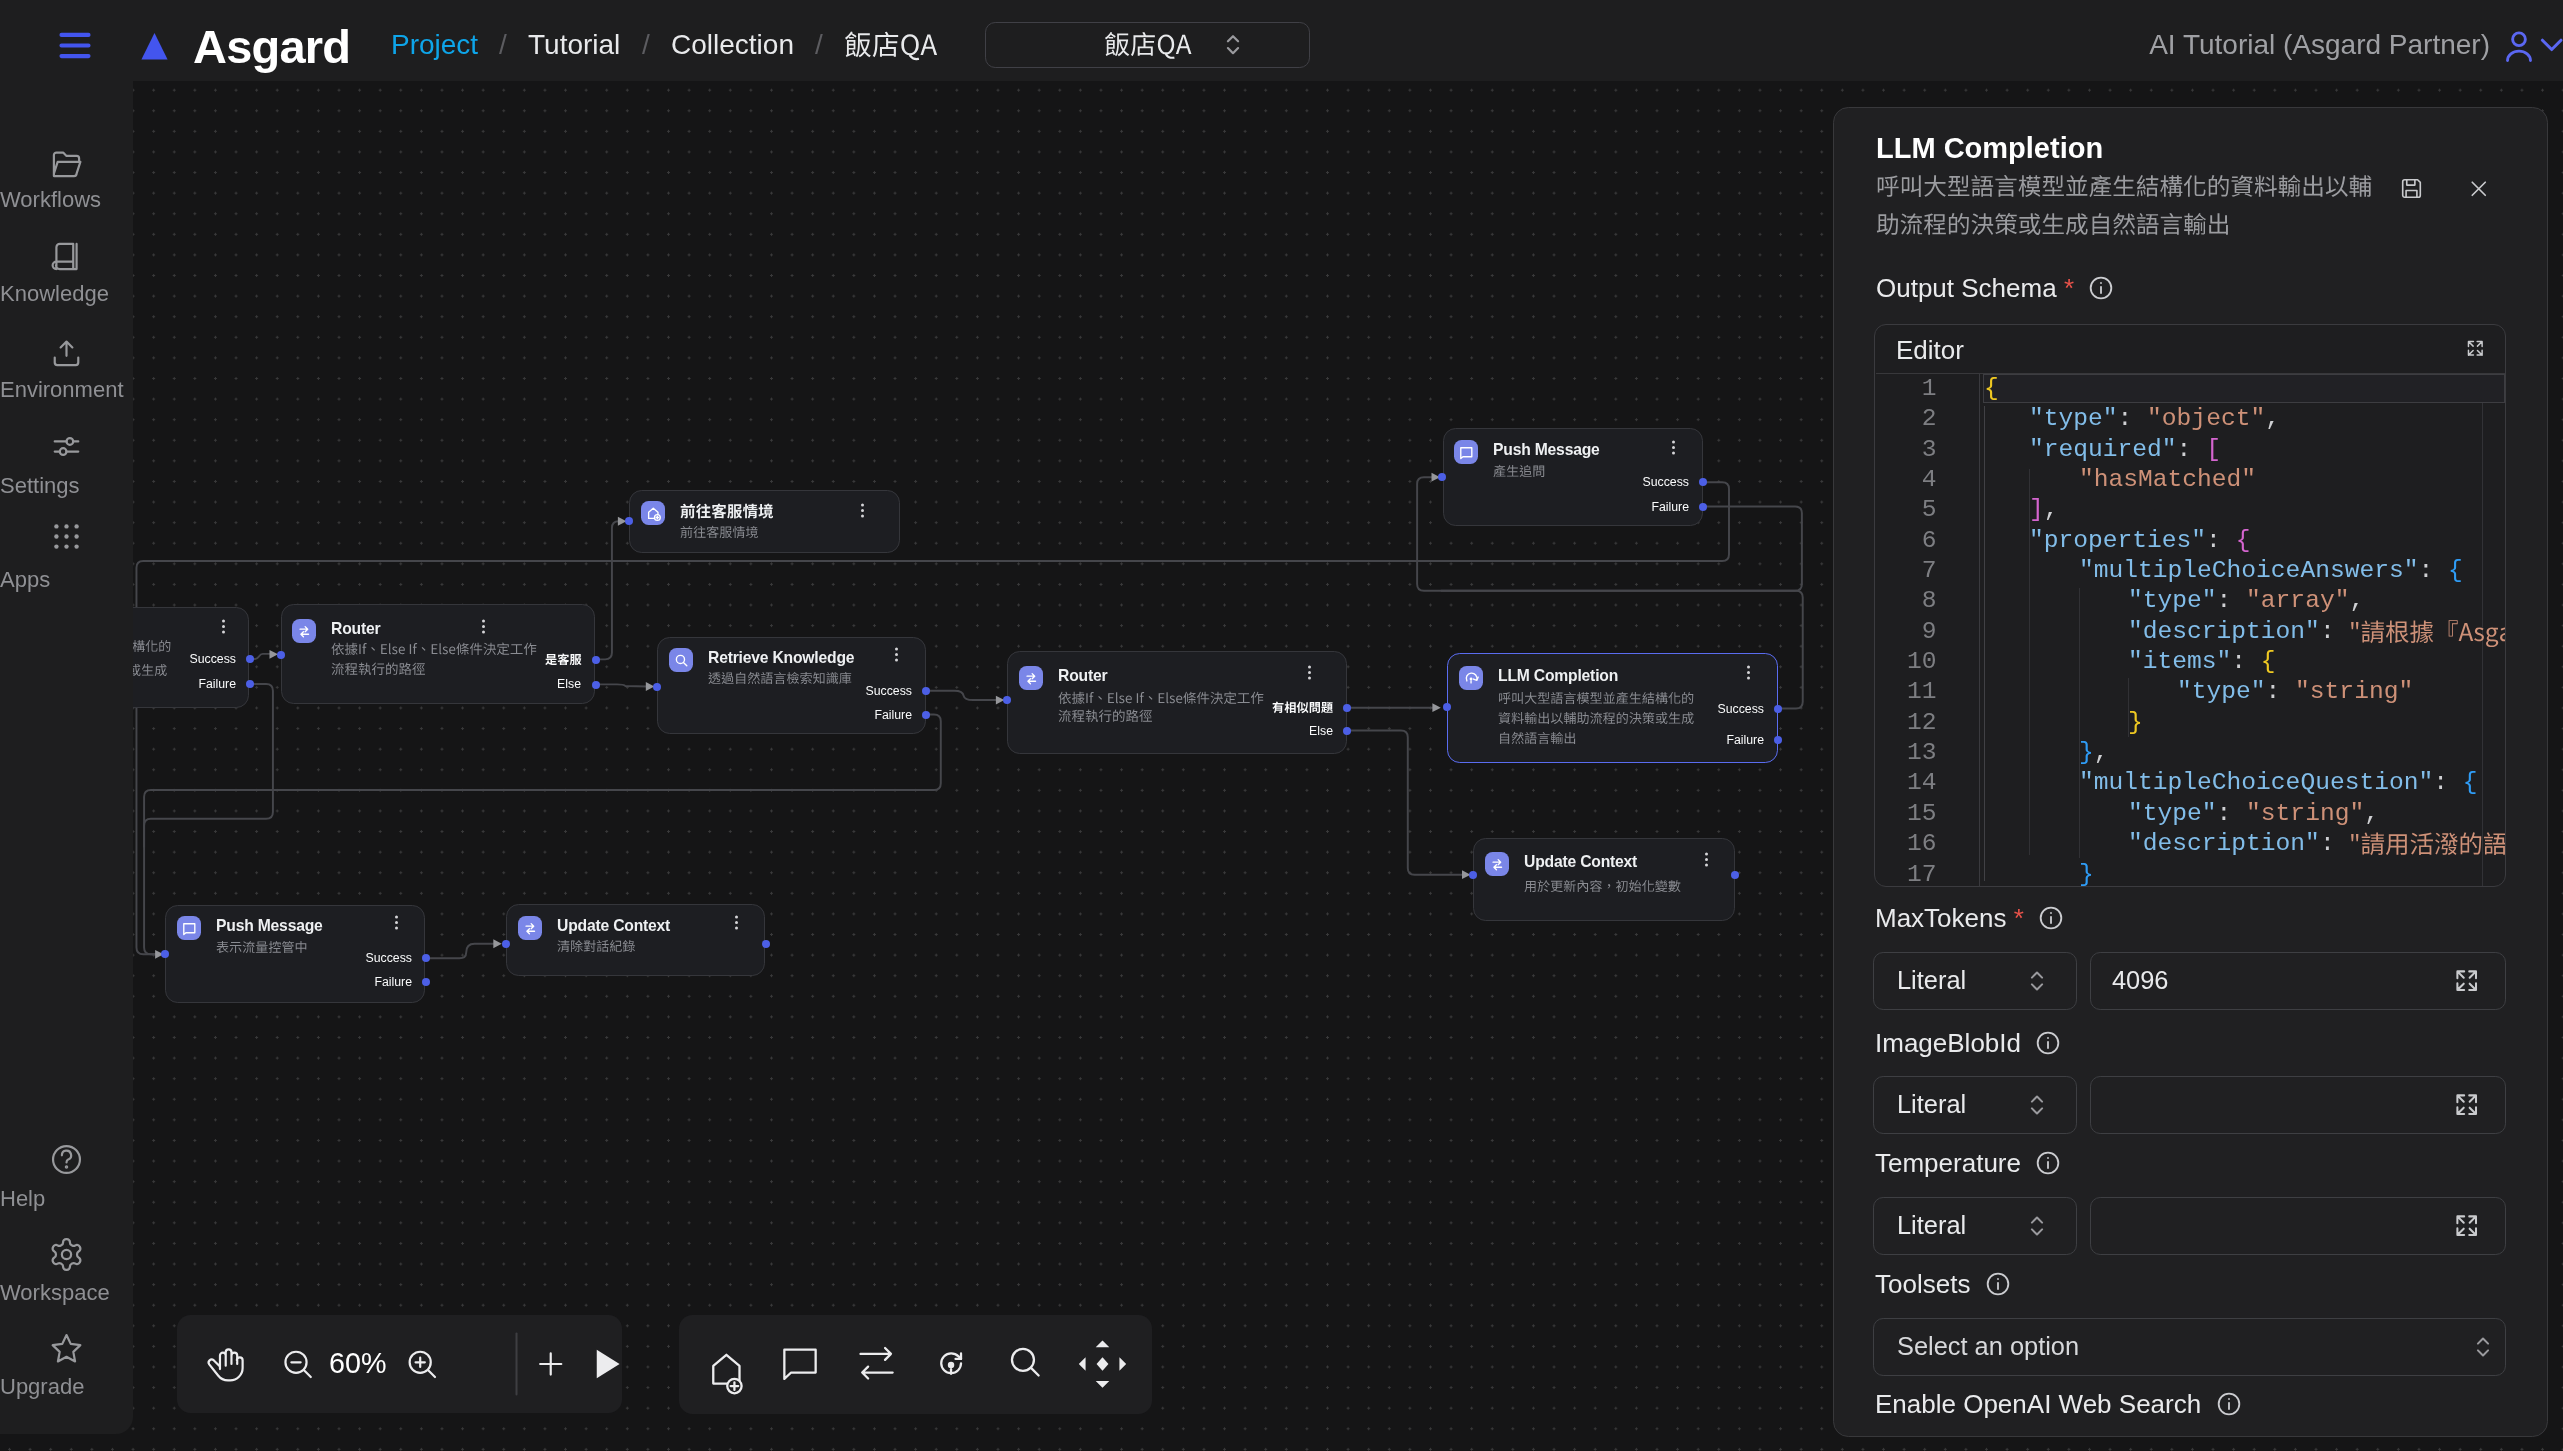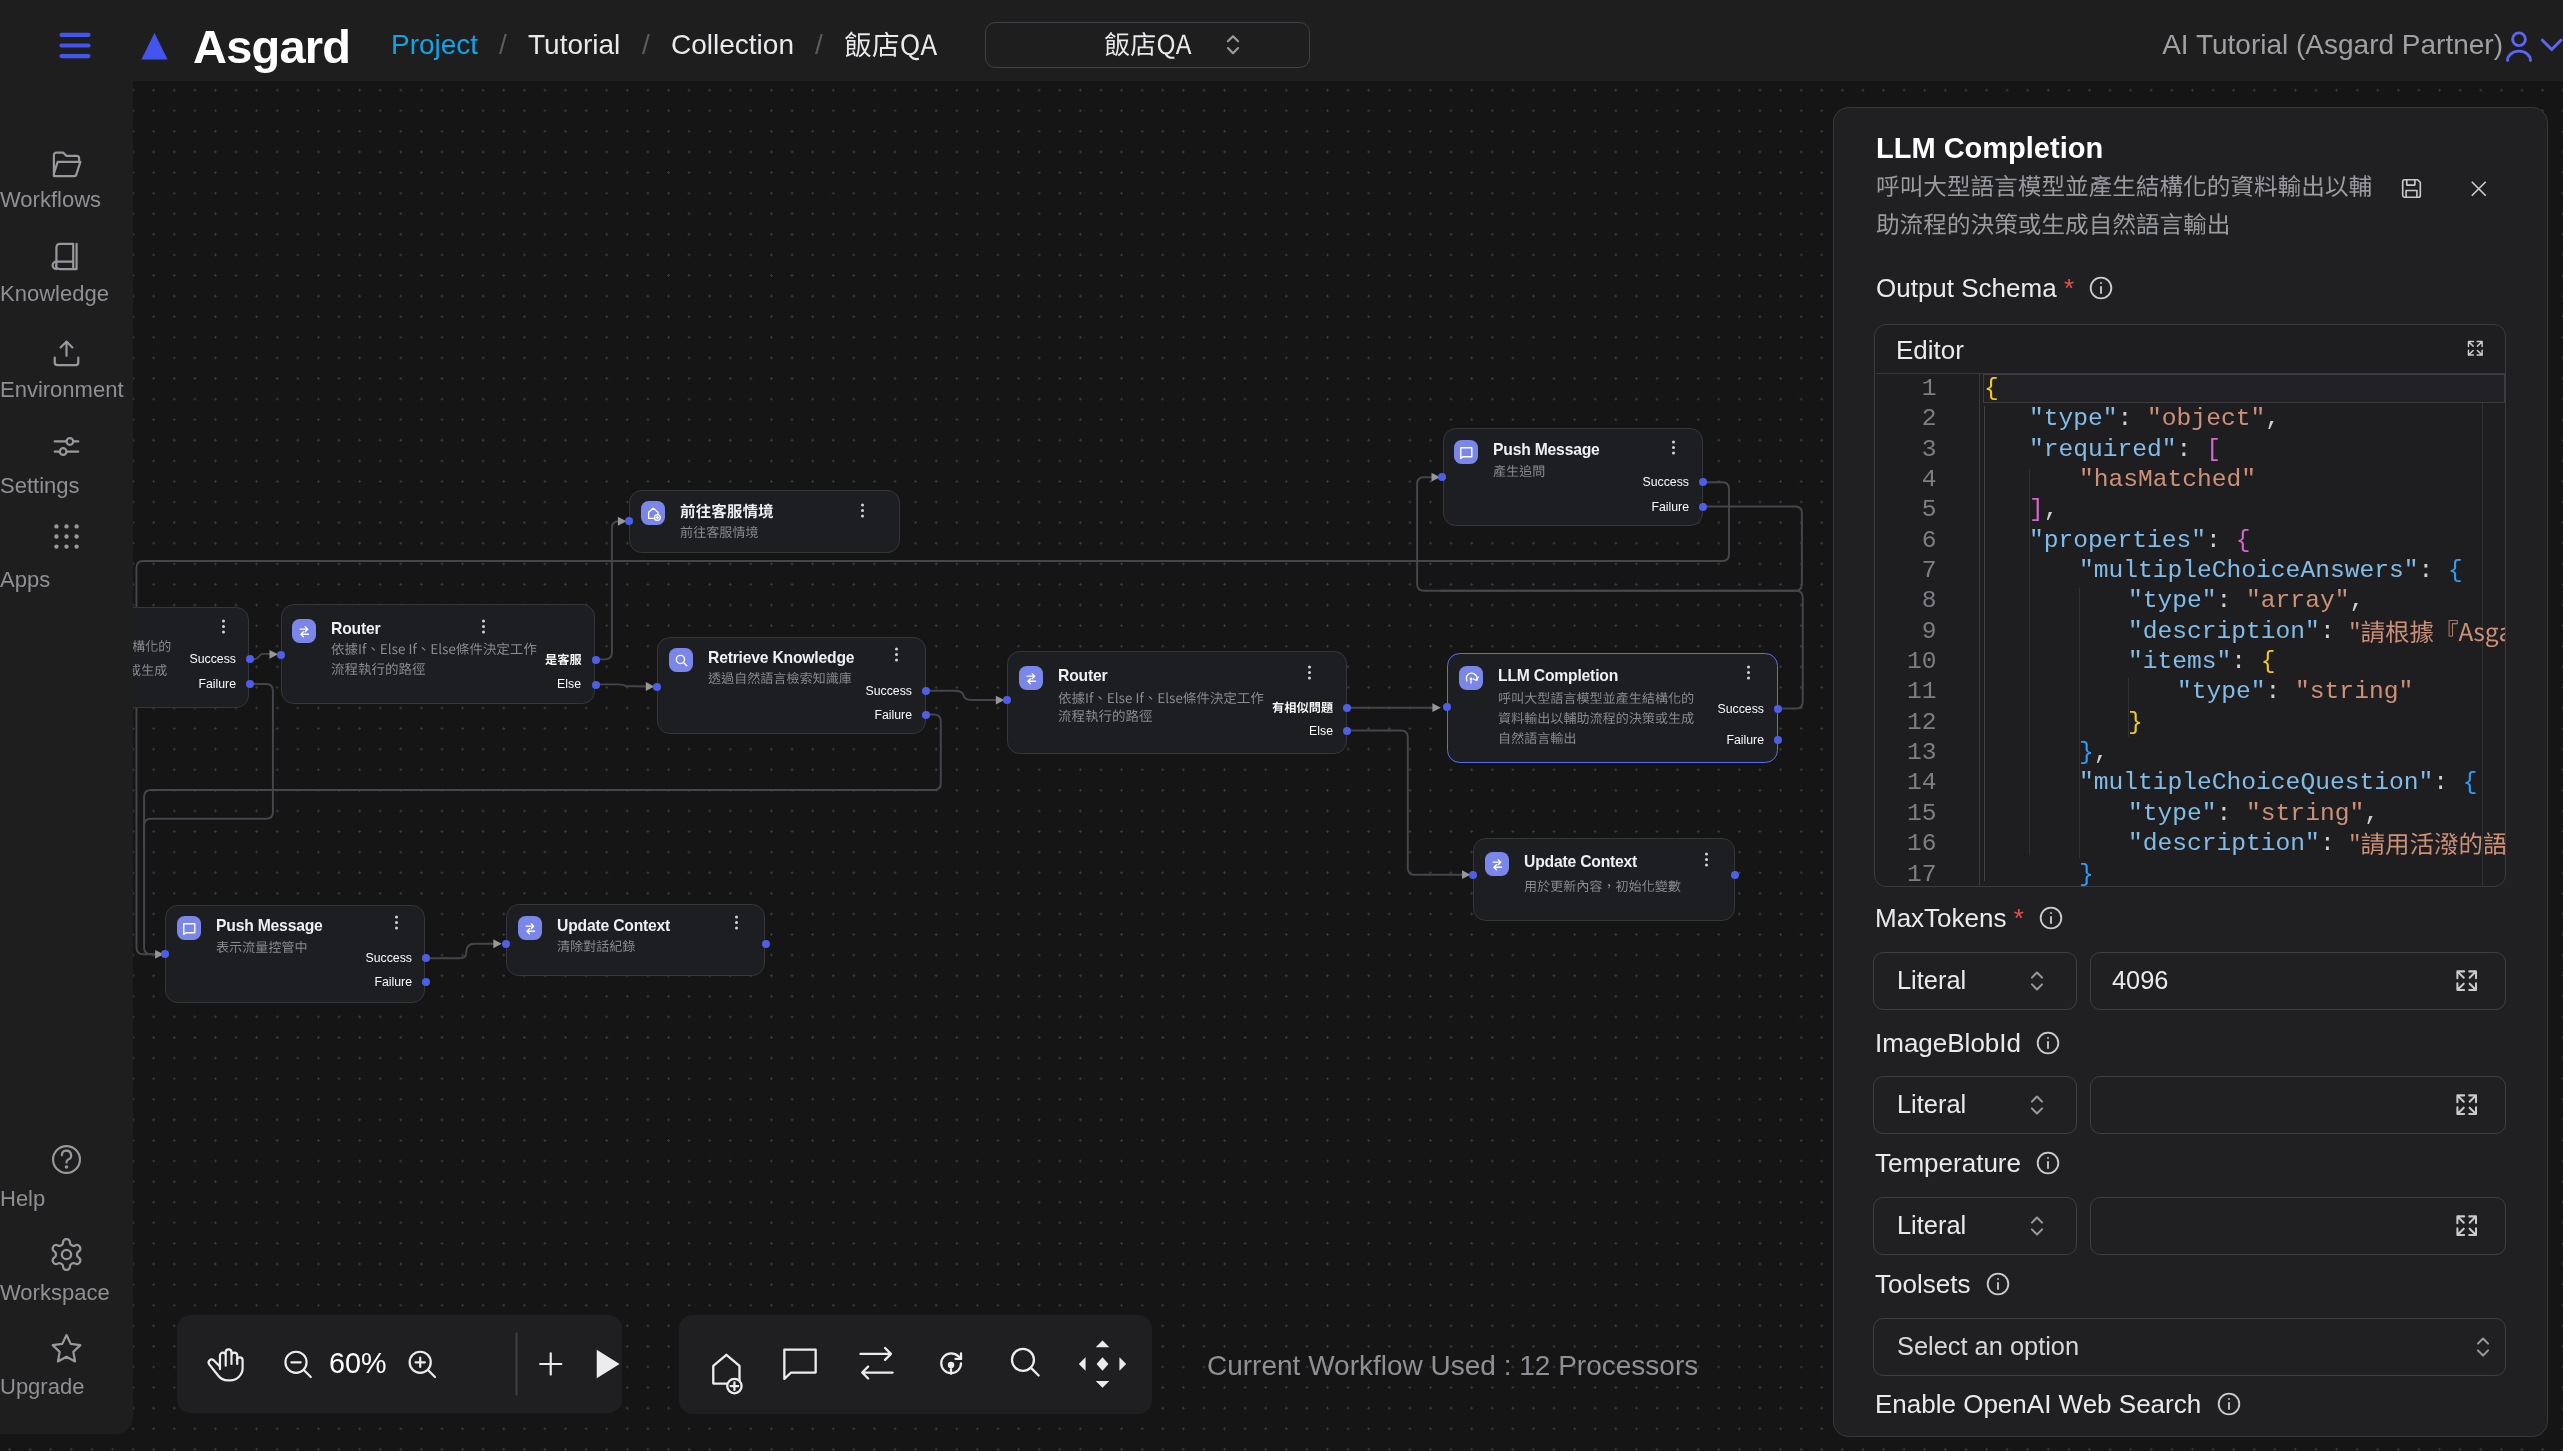--- a/index.html
+++ b/index.html
@@ -259,21 +259,20 @@
         <circle cx="321" cy="59" r="3.8" fill="#ececee" stroke="none"></circle>
         <path d="M321 64 v5.5"></path>
 <circle cx="406" cy="53" r="13"></circle>
         <path d="M415.5 62.5 l9 9"></path>
 </g>
 <g fill="#ececee">
         <path d="M500 30 l8 8 h-16 z M500 86 l8 -8 h-16 z M472 58 l8 -8 v16 z M528 58 l-8 -8 v16 z"></path>
         <path d="M500 50 l7 8 l-7 8 l-7 -8 z"></path>
       </g>
 </svg>
-    <div class="abs" style="left:1207px;top:1350px;font-size:28px;color:#8f9094;z-index:11">Current Workflow Used : 12 Processors</div>
   </div>
 <div id="topbar">
     <svg class="abs" style="left:59px;top:30.5px" width="32" height="29" viewBox="0 0 38 34">
       <g stroke="#4355ee" stroke-width="5" stroke-linecap="round">
         <path d="M3 4.5 h32 M3 17 h32 M3 29.5 h32"></path>
       </g>
     </svg>
     <svg class="abs" style="left:141px;top:32px" width="27" height="29" viewBox="0 0 32 34">
       <path d="M16 1 L31.5 32.5 H0.5 Z" fill="#4355ee"></path>
     </svg>
@@ -289,21 +288,21 @@
     </svg>
     <div class="abs" style="left:985px;top:22px;width:325px;height:46px;border:1.7px solid #404046;border-radius:10.2px"></div>
     <svg class="t" style="left:1104px;top:54px" width="1.7" height="1.7" viewBox="0 0 2 2">
       <path d="M16.6 -17.3H27.4V-15.2H16.6ZM15.6 -23.6H17.7V-13.6Q17.7 -11.8 17.6 -9.7Q17.5 -7.6 17.2 -5.5Q16.9 -3.3 16.3 -1.2Q15.7 0.8 14.7 2.5Q14.5 2.3 14.2 2.1Q13.9 1.9 13.5 1.7Q13.2 1.4 12.9 1.4Q13.8 -0.3 14.4 -2.2Q14.9 -4 15.2 -6Q15.4 -8 15.5 -9.9Q15.6 -11.9 15.6 -13.6ZM26.5 -17.3H26.9L27.3 -17.4L28.7 -17Q28 -12 26.4 -8.2Q24.8 -4.3 22.5 -1.7Q20.3 1 17.5 2.6Q17.3 2.2 16.9 1.7Q16.5 1.2 16.1 0.9Q18.7 -0.5 20.8 -2.9Q22.9 -5.4 24.4 -9Q25.9 -12.5 26.5 -16.9ZM19.6 -15.9Q20.3 -12.2 21.7 -8.9Q23.1 -5.7 25.1 -3.2Q27.2 -0.8 30 0.6Q29.6 0.9 29.1 1.5Q28.7 2 28.4 2.4Q25.5 0.8 23.4 -1.8Q21.3 -4.4 19.9 -7.9Q18.5 -11.4 17.7 -15.5ZM15.6 -24.2H28.7V-22.1H15.6ZM4.4 -12.5H11.8V-10.7H4.4ZM4.6 -16.6H12.7V-6.1H4.6V-7.9H10.7V-14.8H4.6ZM7.3 -23.3 8.4 -24.8Q9.3 -24.2 10.4 -23.5Q11.4 -22.8 12.4 -22.1Q13.3 -21.4 13.9 -20.9L12.8 -19.2Q12.2 -19.8 11.2 -20.5Q10.3 -21.2 9.2 -22Q8.2 -22.7 7.3 -23.3ZM7.8 -26.2 9.7 -25.5Q8.9 -23.9 7.7 -22.3Q6.5 -20.7 5.1 -19.4Q3.7 -18.1 2.3 -17.1Q2.2 -17.3 2 -17.7Q1.8 -18.1 1.6 -18.5Q1.4 -18.9 1.2 -19.2Q3.1 -20.4 4.9 -22.3Q6.7 -24.1 7.8 -26.2ZM9.1 -4.8 10.9 -5.4Q11.3 -4.4 11.8 -3.3Q12.2 -2.2 12.6 -1.1Q13 -0.1 13.2 0.7L11.4 1.4Q11.2 0.6 10.8 -0.4Q10.4 -1.5 10 -2.7Q9.6 -3.8 9.1 -4.8ZM2.8 2.4Q2.7 2.2 2.6 1.8Q2.4 1.4 2.3 1.1Q2.1 0.7 2 0.5Q2.3 0.3 2.8 -0.1Q3.3 -0.5 3.3 -1.4V-16.6H5.3V0.6Q5.3 0.6 4.9 0.8Q4.5 1 4.1 1.2Q3.6 1.5 3.2 1.8Q2.8 2.2 2.8 2.4ZM2.8 2.4 2.6 0.6 3.5 -0.3 11.1 -3.1Q11.1 -2.6 11.2 -2.1Q11.3 -1.6 11.4 -1.3Q8.8 -0.2 7.1 0.4Q5.5 1.1 4.6 1.5Q3.8 1.8 3.4 2.1Q3 2.3 2.8 2.4ZM5.6 -20.1H10.9V-18.5H5.6Z M48 -15.3H59.3V-13.2H48ZM41.3 -1.2H56.7V0.8H41.3ZM46.8 -19H49.2V-7.6H46.8ZM40 -9H57.8V2H55.5V-6.8H42.3V2.1H40ZM35.9 -22.3H60.3V-20H35.9ZM34.9 -22.3H37.3V-14.1Q37.3 -12.3 37.1 -10.2Q37 -8 36.7 -5.8Q36.4 -3.5 35.7 -1.4Q35 0.7 34 2.5Q33.8 2.3 33.4 2Q33 1.8 32.6 1.5Q32.2 1.3 31.9 1.2Q32.9 -0.5 33.5 -2.5Q34.1 -4.4 34.4 -6.5Q34.7 -8.5 34.8 -10.5Q34.9 -12.5 34.9 -14.1ZM45.4 -25.4 47.7 -26Q48.4 -25 49 -23.8Q49.7 -22.6 49.9 -21.7L47.5 -21Q47.3 -21.9 46.7 -23.2Q46.1 -24.4 45.4 -25.4Z M73.5 0.4Q70.7 0.4 68.5 -1Q66.3 -2.5 65 -5.2Q63.8 -7.8 63.8 -11.4Q63.8 -15.1 65 -17.7Q66.3 -20.3 68.5 -21.7Q70.7 -23.1 73.5 -23.1Q76.4 -23.1 78.5 -21.7Q80.7 -20.3 82 -17.7Q83.2 -15.1 83.2 -11.4Q83.2 -7.8 82 -5.2Q80.7 -2.5 78.5 -1Q76.4 0.4 73.5 0.4ZM73.5 -2Q75.6 -2 77.1 -3.1Q78.6 -4.3 79.4 -6.4Q80.3 -8.6 80.3 -11.4Q80.3 -14.3 79.4 -16.3Q78.6 -18.4 77.1 -19.5Q75.6 -20.6 73.5 -20.6Q71.5 -20.6 69.9 -19.5Q68.4 -18.4 67.6 -16.3Q66.8 -14.3 66.8 -11.4Q66.8 -8.6 67.6 -6.4Q68.4 -4.3 69.9 -3.1Q71.5 -2 73.5 -2ZM80.5 5.7Q78.3 5.7 76.6 5Q74.9 4.2 73.7 2.9Q72.6 1.6 72 -0.1L74.9 -0.3Q75.4 0.9 76.2 1.7Q77.1 2.5 78.3 2.9Q79.4 3.3 80.8 3.3Q81.5 3.3 82.1 3.2Q82.7 3.1 83.1 3L83.7 5.2Q83.2 5.4 82.3 5.6Q81.5 5.7 80.5 5.7Z M85.1 0 92.8 -22.7H96L103.7 0H100.7L96.7 -12.7Q96.1 -14.6 95.5 -16.5Q95 -18.4 94.4 -20.4H94.3Q93.8 -18.4 93.2 -16.5Q92.6 -14.6 92 -12.7L88 0ZM89.1 -6.9V-9.2H99.6V-6.9Z" fill="#e8e9eb"></path>
     </svg>
     <svg class="abs" style="left:1221px;top:32px" width="24" height="25.4" viewBox="0 0 28 30">
       <g fill="none" stroke="#9a9a9e" stroke-width="2.6" stroke-linecap="round" stroke-linejoin="round">
         <path d="M8 11 l6 -6 l6 6 M8 19 l6 6 l6 -6"></path>
       </g>
     </svg>
-    <div class="abs" style="right:60px;top:31px;font-size:28px;line-height:28px;color:#9fa0a4">AI Tutorial (Asgard Partner)</div>
+    <div class="abs" style="right:73px;top:31px;font-size:28px;line-height:28px;color:#9fa0a4">AI Tutorial (Asgard Partner)</div>
     <svg class="abs" style="left:2502px;top:28px" width="34" height="36" viewBox="0 0 40 42">
       <g fill="none" stroke="#5b67f2" stroke-width="3.4" stroke-linecap="round">
         <circle cx="20" cy="13" r="7.5"></circle>
         <path d="M6.5 38 a13.5 11 0 0 1 27 0"></path>
       </g>
     </svg>
     <svg class="abs" style="left:2539px;top:36px" width="25.4" height="18.6" viewBox="0 0 30 22">
       <path d="M4 5 l11 11 l11 -11" fill="none" stroke="#5b67f2" stroke-width="3.6" stroke-linecap="round" stroke-linejoin="round"></path>
     </svg>
   </div>

